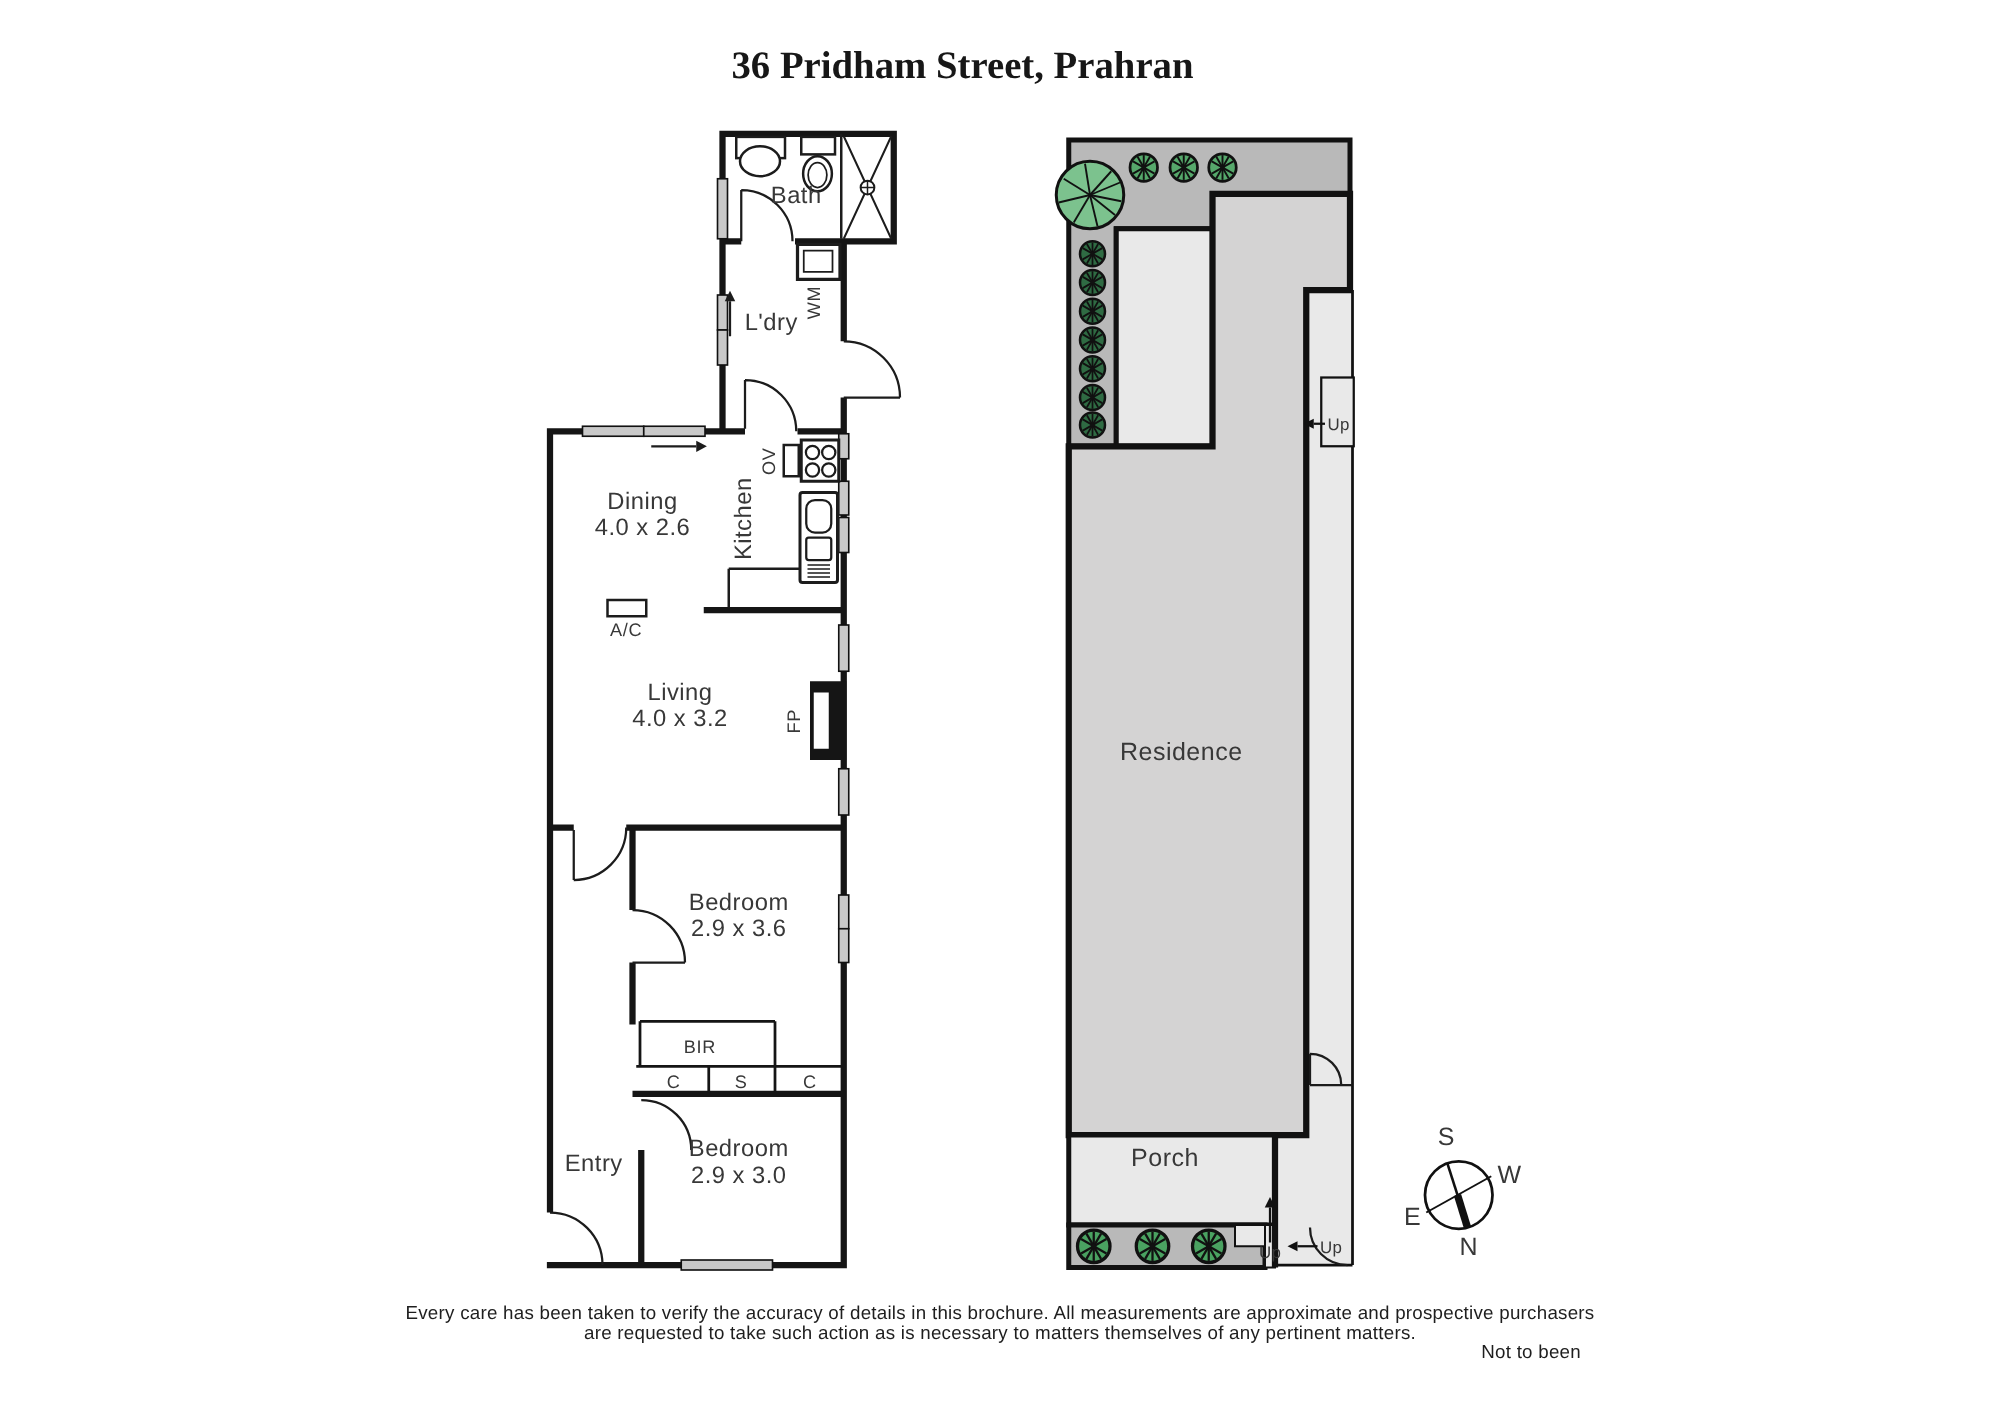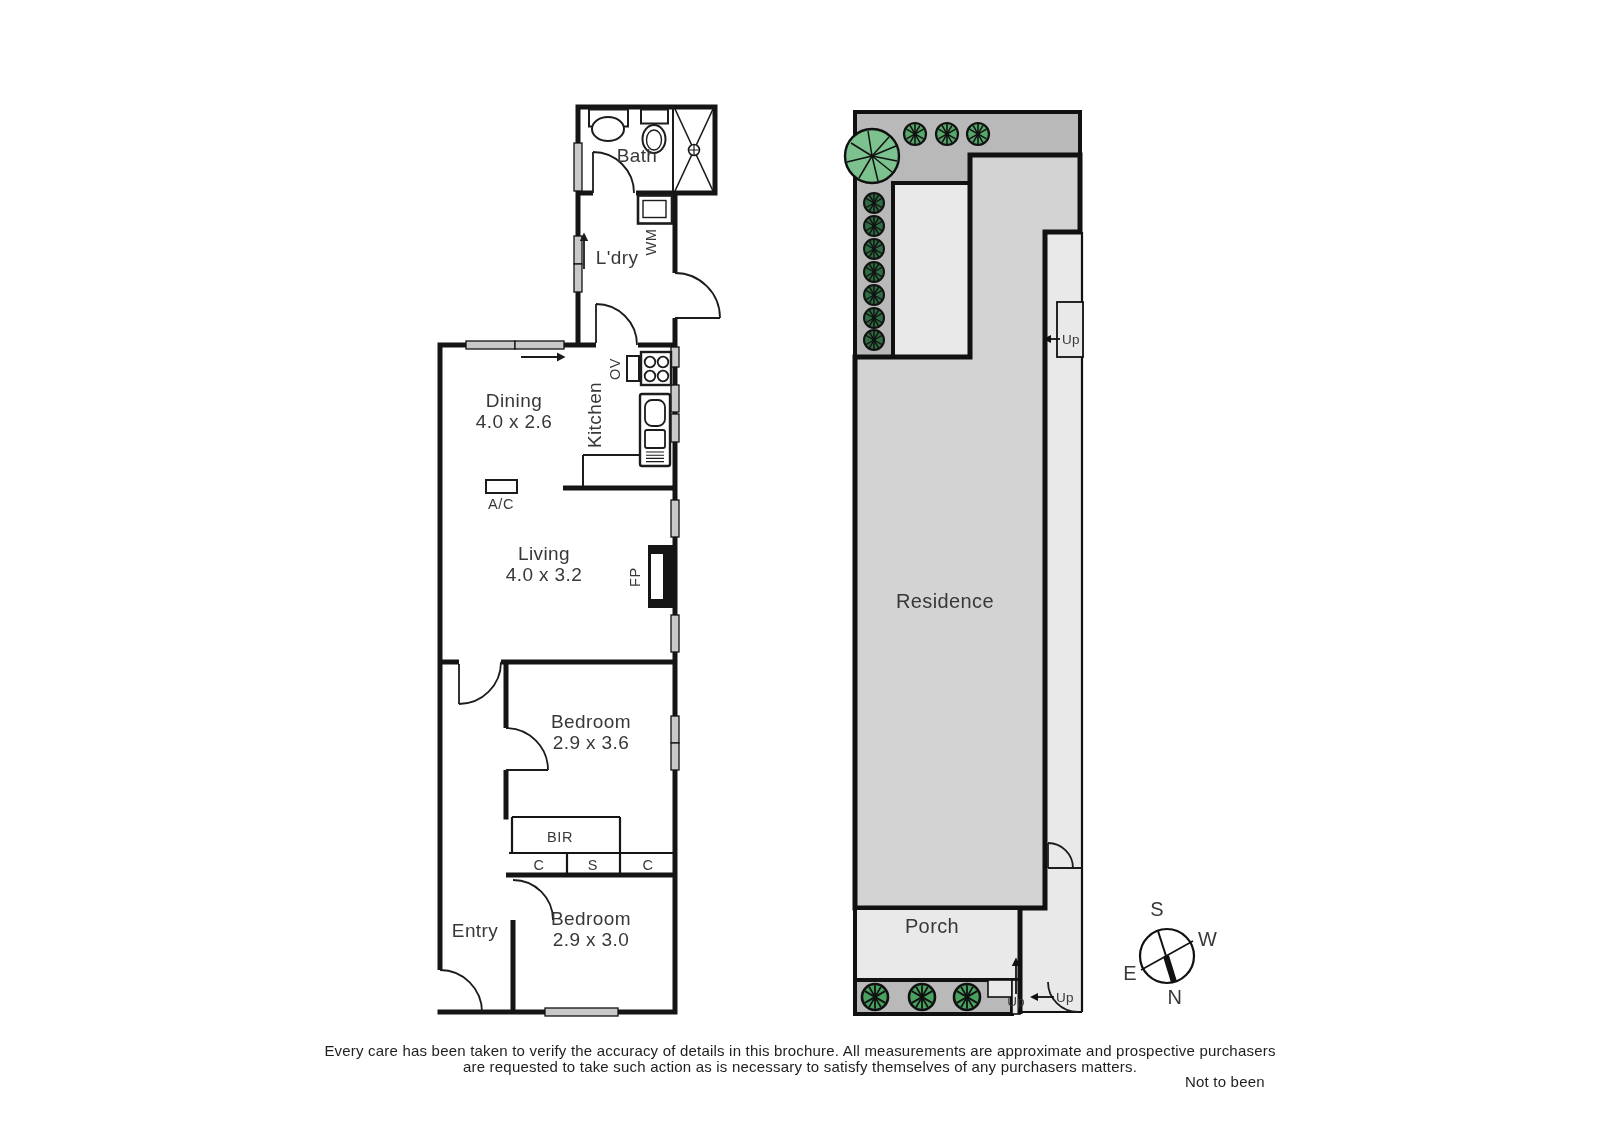--- a/index.html
+++ b/index.html
@@ -16,20 +16,21 @@
   .small-label{font-size:14.5px;letter-spacing:.6px;}
   .up-label{font-size:13.5px;letter-spacing:.2px;}
   .site-label{font-size:20px;}
   .compass-label{font-size:20px;}
 </style>
 </head>
 <body>
 
 <div id="canvas">
 
+  <div id="title">36 Pridham Street, Prahran</div>
 
   <svg id="plan-svg" width="1600" height="1131" viewBox="0 0 1600 1131">
 
     <defs>
       <g id="bush">
         <circle r="10" fill="currentColor" stroke="#111" stroke-width="2"></circle>
         <g stroke="#111" stroke-width="1.4">
           <line x1="0" y1="-9" x2="0" y2="9"></line>
           <line x1="-7.8" y1="-4.5" x2="7.8" y2="4.5"></line>
           <line x1="-7.8" y1="4.5" x2="7.8" y2="-4.5"></line>
@@ -247,17 +248,17 @@
       <path d="M1166,956 L1174,982" stroke="#111" stroke-width="6"></path>
       <text class="compass-label" x="1157" y="916" text-anchor="middle">S</text>
       <text class="compass-label" x="1198" y="946">W</text>
       <text class="compass-label" x="1137" y="980" text-anchor="end">E</text>
       <text class="compass-label" x="1175" y="1004" text-anchor="middle">N</text>
     </g>
   </svg>
 
   <div id="disclaimer">
     <div>Every care has been taken to verify the accuracy of details in this brochure.  All measurements are approximate and prospective purchasers</div>
-    <div>are requested to take such action as is necessary to satisfy themselves of any purchasers matters.</div>
+    <div>are requested to take such action as is necessary to matters themselves of any pertinent matters.</div>
   </div>
   <div id="scale-note">Not to been</div>
 
 </div>
 
 </body></html>

